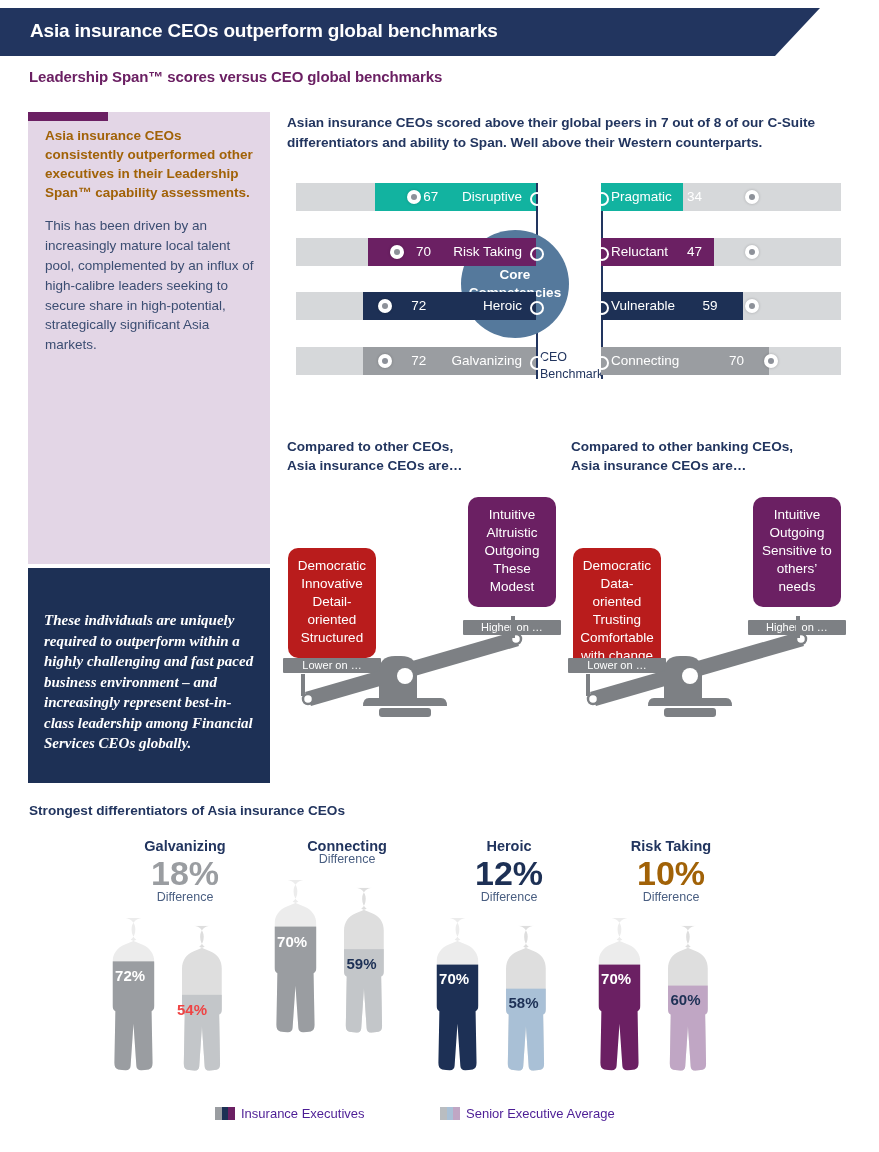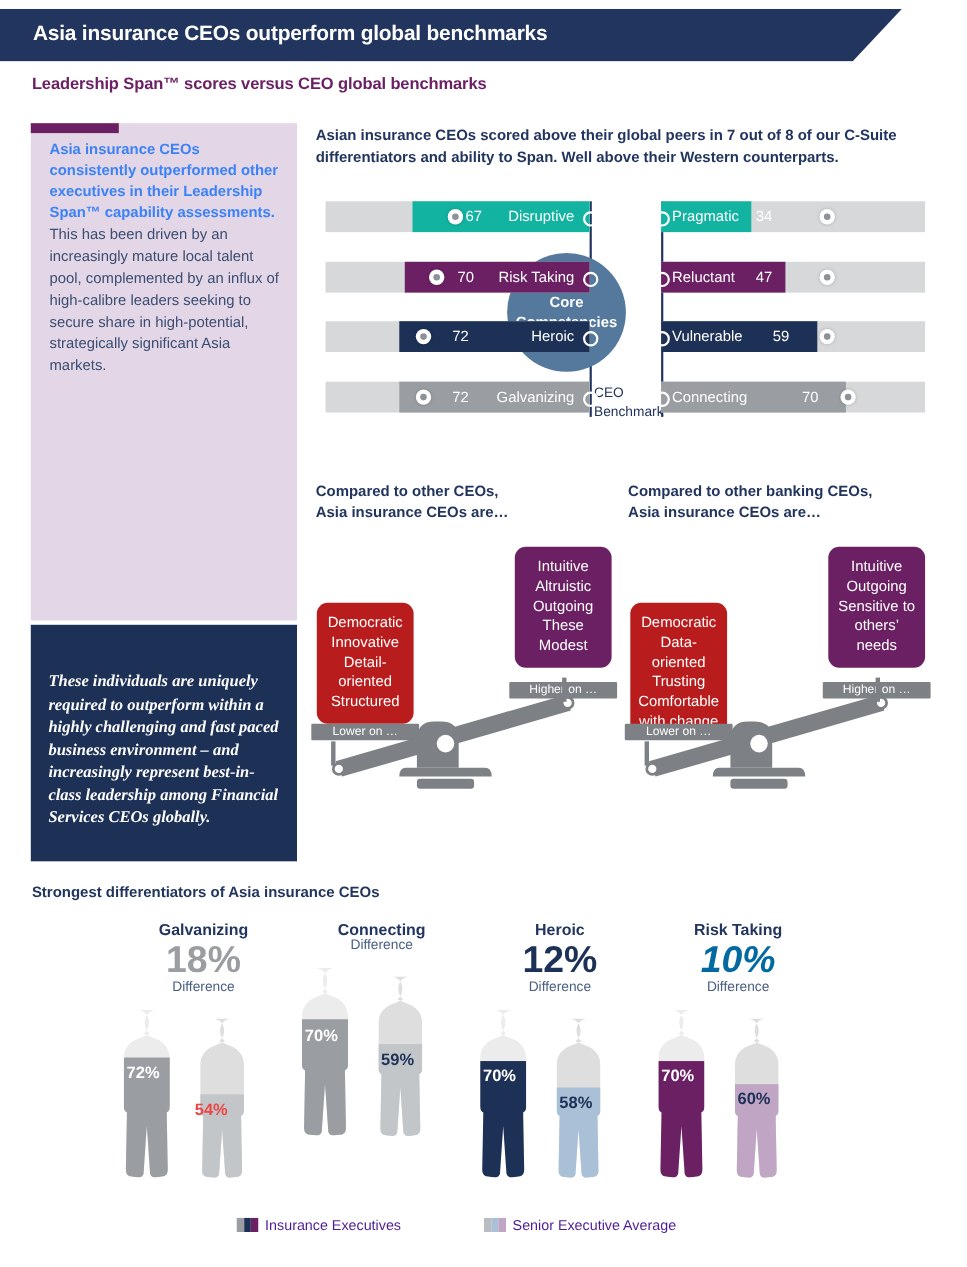--- a/index.html
+++ b/index.html
@@ -31,21 +31,22 @@
   .lilac-panel{
     position:absolute;left:28px;top:112px;width:242px;height:452px;
     background:#e3d6e6;
   }
   .lilac-accent{
     position:absolute;left:28px;top:112px;width:80px;height:9px;
     background:#6b2063;
   }
   .lilac-inner{position:absolute;left:45px;top:126px;width:210px;}
   .lilac-head{
-    font-size:13.5px;font-weight:bold;line-height:1.42;color:#3b82f6;
+    font-size:13.5px;font-weight:bold;line-height:1.42;color:#a16207;
+    margin-bottom:13px;
   }
   .lilac-p{
     font-size:13.5px;line-height:1.48;color:#3b4d72;margin-bottom:13px;
   }
 
   
   .quote-box{
     position:absolute;left:28px;top:568px;width:242px;height:215px;
     background:#1d3055;
   }
@@ -400,21 +401,21 @@
                 <rect x="0" y="0" width="86" height="170" fill="#dedede"></rect>
                 <rect x="0" y="71.4" width="86" height="98.6" fill="#a9c0d6"></rect>
               </g>
             </svg>
           </div>
           <div class="fig-pct" style="color: rgb(29, 48, 85); left: 88.48px; top: 86.68px;">58%</div>
         </div>
       </div>
       <div class="fgroup" style="left: 582px;">
         <div class="fg-name">Risk Taking</div>
-        <div class="fg-pct" style="color: #0369a1; font-style: italic;">10%</div>
+        <div class="fg-pct" style="color: #a16207;">10%</div>
         <div class="fg-diff">Difference</div>
         <div class="fig-wrap">
           <div class="fig" style="left: 6px; top: 8px;">
             <svg width="82" height="162" viewBox="0 0 86 170">
               <defs>
                 <clipPath id="cl3a">
                   <path d="M43 2 c-7 0-12 5-12 12 0 5 2 9 5 11 l-12 5 c-8 3-13 10-13 19 v45 c0 3 1 5 3 6 l-1 54 c0 4 1 6 4 7 l8 1 c3 0 5-2 5-5 l3-44 3 44 c0 3 2 5 5 5 l8-1 c3-1 4-3 4-7 l-1-54 c2-1 3-3 3-6 v-45 c0-9-5-16-13-19 l-12-5 c3-2 5-6 5-11 0-7-5-12-12-12 z"></path>
                 </clipPath>
               </defs>
               <g clip-path="url(#cl3a)">

